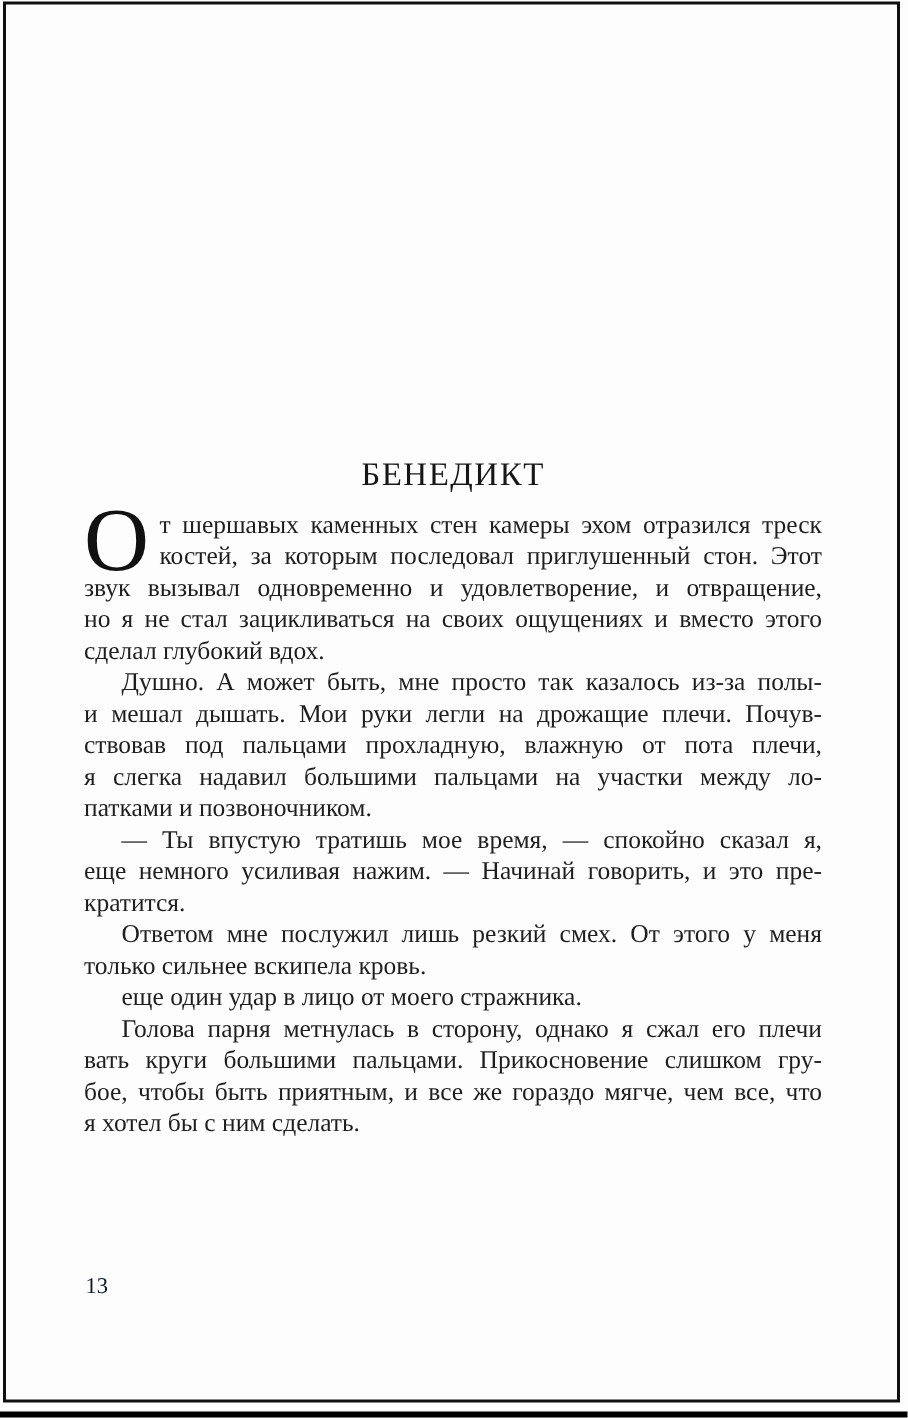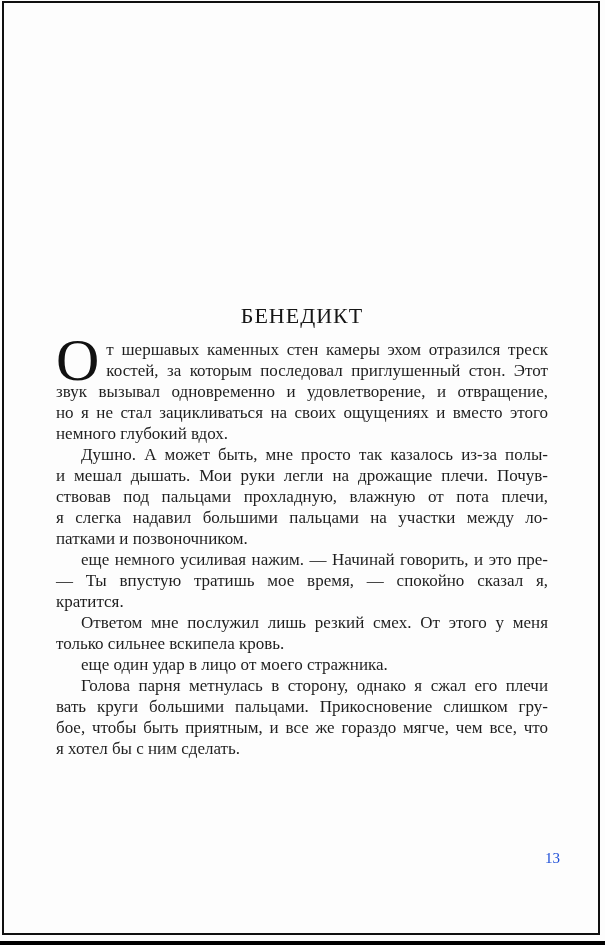--- a/index.html
+++ b/index.html
@@ -65,55 +65,55 @@
     white-space: normal;
   }
   .line.last {
     text-align-last: left;
   }
   .p-indent .line:first-child {
     padding-left: 25px;
   }
   .page-number {
     position: absolute;
-    left: 68px;
+    left: 57px;
     width: 492px;
     top: 850px;
-    text-align: right;
+    text-align: left;
     font-size: 15px;
     line-height: 16px;
-    color: #1d4ed8;
+    color: #0f172a;
   }
 </style>
 </head>
 <body>
 
 <div class="page-frame"></div>
 
 <div class="text-column">
   <div class="chapter-title">БЕНЕДИКТ</div>
   <div>
       <div class="paragraph p-dropcap">
         <span class="dropcap">О</span>
         <div class="line">т шершавых каменных стен камеры эхом отразился треск</div>
         <div class="line">костей, за которым последовал приглушенный стон. Этот</div>
         <div class="line">звук вызывал одновременно и удовлетворение, и отвращение,</div>
         <div class="line">но я не стал зацикливаться на своих ощущениях и вместо этого</div>
-        <div class="line last">немного глубокий вдох.</div>
+        <div class="line last">сделал глубокий вдох.</div>
       </div>
       <div class="paragraph p-indent">
         <div class="line">Душно. А может быть, мне просто так казалось из-за полы-</div>
         <div class="line">и мешал дышать. Мои руки легли на дрожащие плечи. Почув-</div>
         <div class="line">ствовав под пальцами прохладную, влажную от пота плечи,</div>
         <div class="line">я слегка надавил большими пальцами на участки между ло-</div>
         <div class="line last">патками и позвоночником.</div>
       </div>
       <div class="paragraph p-indent">
+        <div class="line">— Ты впустую тратишь мое время, — спокойно сказал я,</div>
         <div class="line">еще немного усиливая нажим. — Начинай говорить, и это пре-</div>
-        <div class="line">— Ты впустую тратишь мое время, — спокойно сказал я,</div>
         <div class="line last">кратится.</div>
       </div>
       <div class="paragraph p-indent">
         <div class="line">Ответом мне послужил лишь резкий смех. От этого у меня</div>
         <div class="line last">только сильнее вскипела кровь.</div>
       </div>
       <div class="paragraph p-indent">
         <div class="line last">еще один удар в лицо от моего стражника.</div>
       </div>
       <div class="paragraph p-indent">

